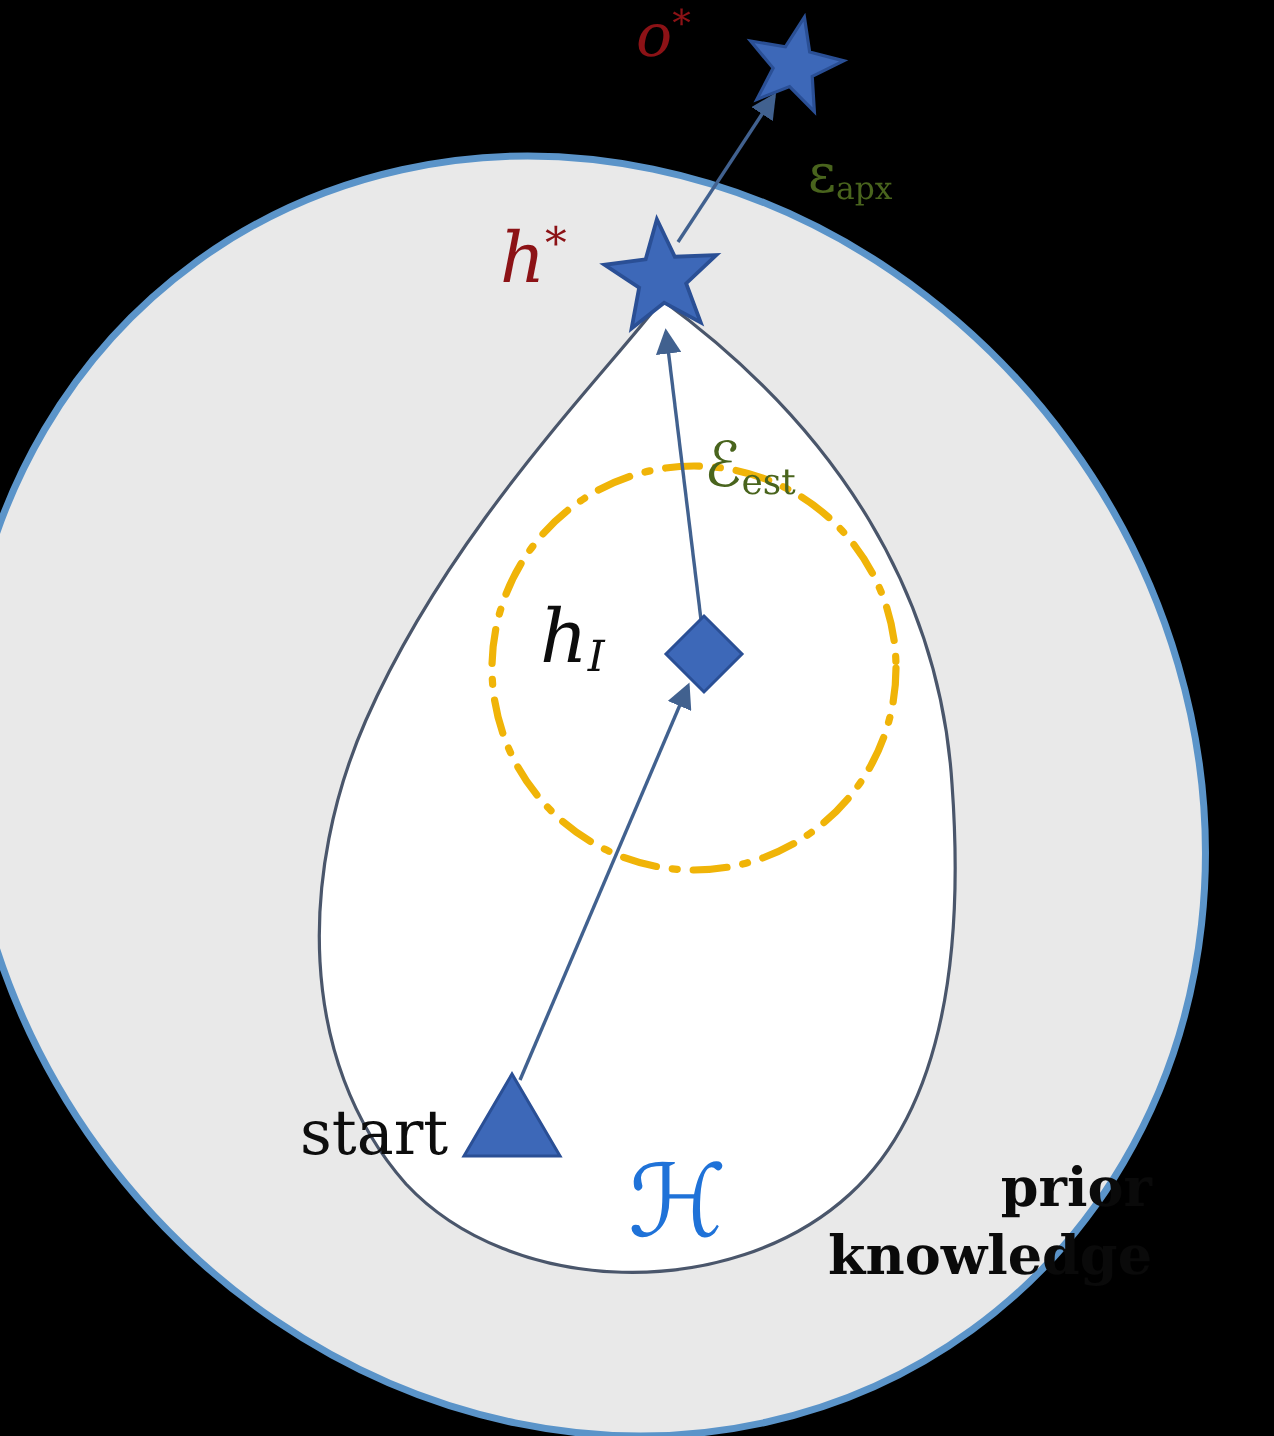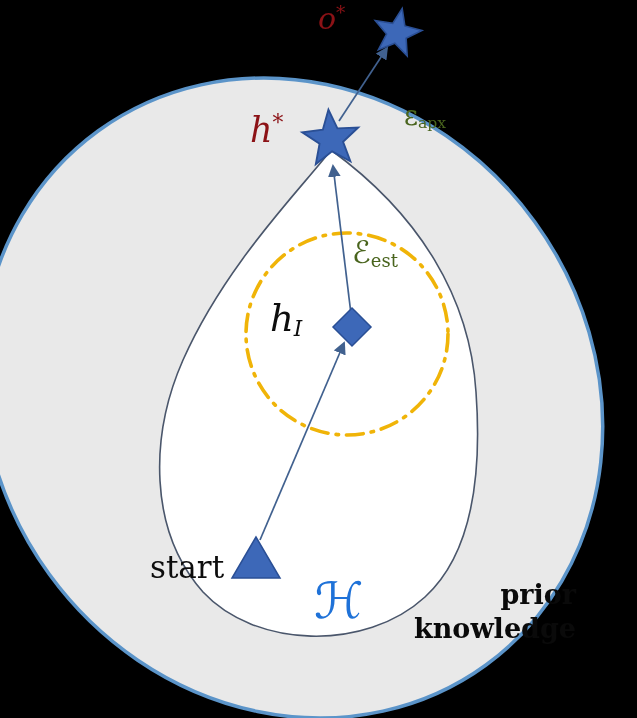--- a/index.html
+++ b/index.html
@@ -58,29 +58,29 @@
 
     <use href="#star5" transform="translate(331 139) scale(1.18) rotate(-5)" stroke="#2a4f95" stroke-width="1.6" fill="#3d68b8"></use>
 
     <use href="#star5" transform="translate(397 33) rotate(12)" stroke="#2a4f95" stroke-width="1.6" fill="#3d68b8"></use>
   </svg>
 
   <div class="lbl maroon it" style="left:318px;top:4px;font-size:30px;">
     <span>o</span><span class="sup">*</span>
   </div>
 
-  <div class="lbl green" style="left:404px;top:102px;font-size:27px;">
+  <div class="lbl green" style="left:404px;top:74px;font-size:27px;">
     <span>ε</span><span class="sub">apx</span>
   </div>
 
   <div class="lbl maroon it" style="left:250px;top:112px;font-size:35px;">
     <span>h</span><span class="sup">*</span>
   </div>
 
-  <div class="lbl green" style="left:352px;top:218px;font-size:31px;margin-top:19px;">
+  <div class="lbl green" style="left:352px;top:218px;font-size:31px;">
     <span>ℰ</span><span class="sub">est</span>
   </div>
 
   <div class="lbl ink it" style="left:270px;top:300px;font-size:37px;">
     <span>h</span><span class="sub">I</span>
   </div>
 
   <div class="lbl ink" style="left:150px;top:504px;font-size:31px;margin-top:48px;">start</div>
 
   <div class="lbl blue" style="left:314px;top:576px;font-size:50px;">ℋ</div>

